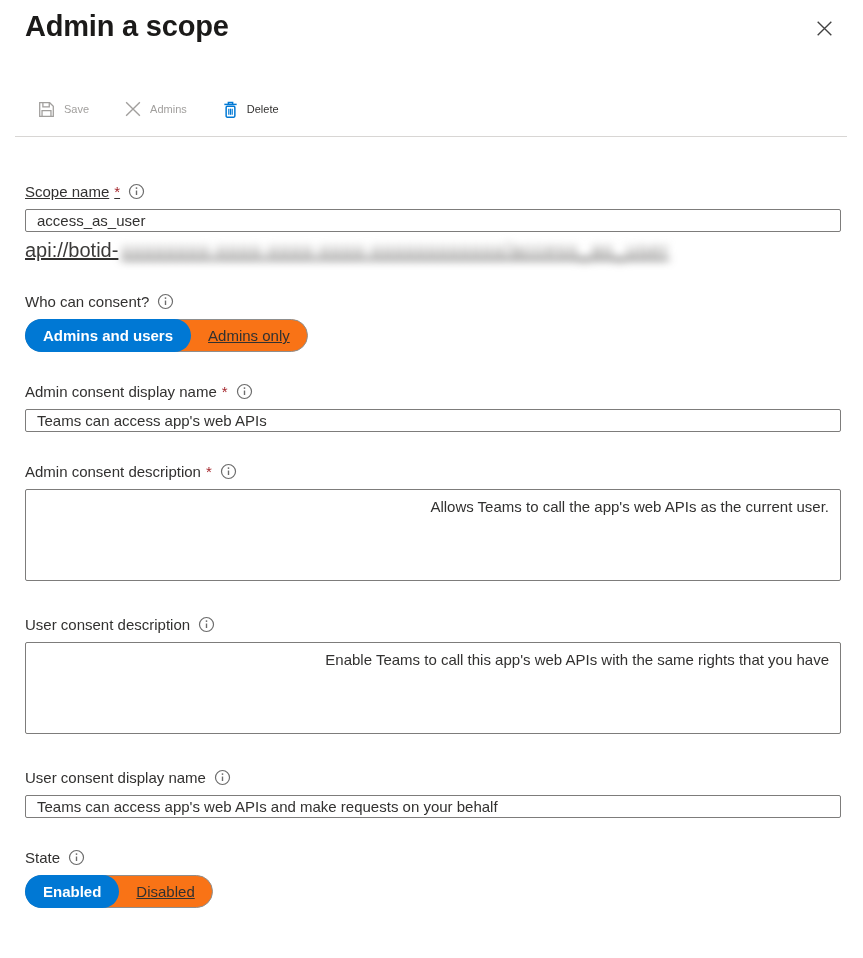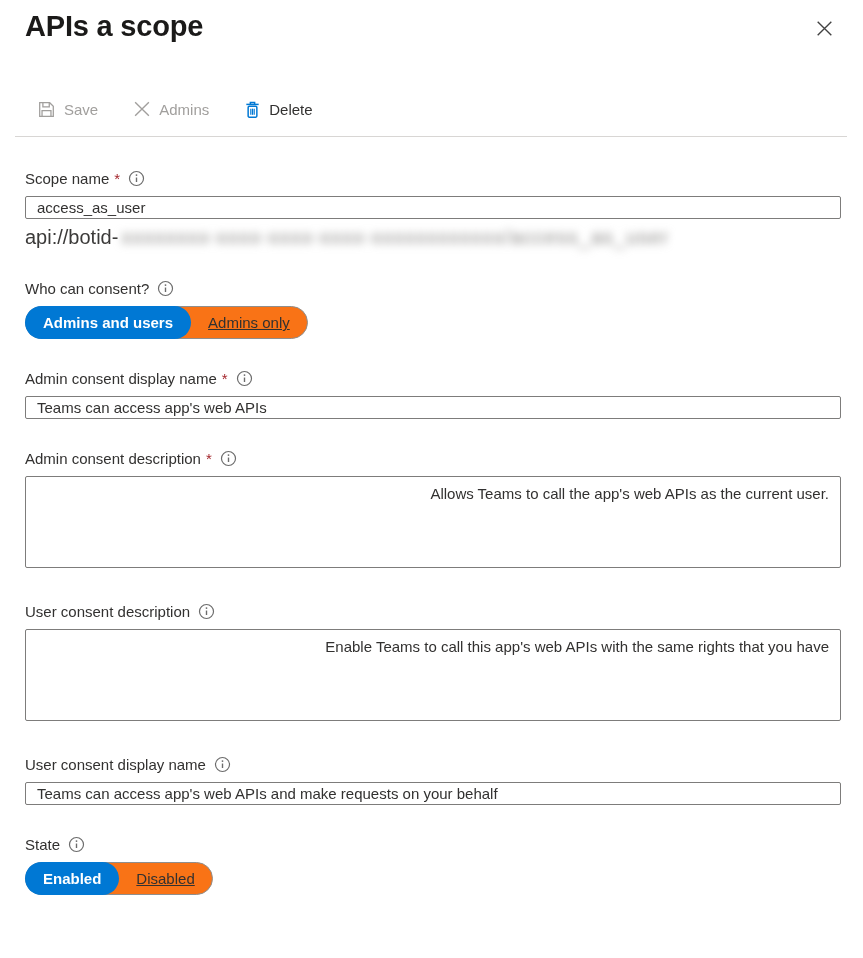--- a/index.html
+++ b/index.html
@@ -11,31 +11,31 @@
   }
   .panel { width: 863px; height: 958px; position: relative; }
 
   
   .header { display: flex; justify-content: space-between; align-items: flex-start; padding: 10px 24px 0 25px; }
   .title { font-size: 29px; font-weight: 700; color: #1b1a19; margin: 0; letter-spacing: -0.2px; }
   .close-btn { background: none; border: none; padding: 4px; margin-top: 4px; cursor: pointer; line-height: 0; }
 
   
   .toolbar { display: flex; align-items: center; gap: 36px; margin: 50px 0 0 38px; height: 32px; }
-  .tb-item { display: flex; align-items: center; gap: 9px; background: none; border: none; padding: 0; font-family: inherit; font-size: 15px; cursor: pointer; }
+  .tb-item { display: flex; align-items: center; gap: 9px; background: none; border: none; padding: 0; font-family: inherit; font-size: 11px; cursor: pointer; }
   .tb-item.disabled { color: #a19f9d; cursor: default; }
   .tb-item.enabled { color: #323130; }
   .tb-icon { line-height: 0; }
 
   .divider { height: 1px; background: #d8d6d4; margin: 11px 16px 0 15px; }
 
   
   .content { padding: 0 22px 0 25px; }
   .field { margin-top: 31px; }
-  .field.first { margin-top: 33px; }
+  .field.first { margin-top: 46px; text-decoration: underline; }
   .label-row { display: flex; align-items: center; font-size: 15px; color: #323130; margin-bottom: 9px; }
   .req { color: #a4262c; margin-left: 5px; font-size: 15px; }
   .info { margin-left: 8px; line-height: 0; cursor: default; }
 
   input.text-input {
     width: 100%; height: 23px; border: 1px solid #7d7c7b; border-radius: 2px;
     padding: 0 11px; font-size: 15px; font-family: inherit; color: #323130; background: #fff; outline: none;
   }
   textarea.text-area {
     width: 100%; height: 92px; border: 1px solid #7d7c7b; border-radius: 2px;
@@ -54,21 +54,21 @@
     border-radius: 17px; padding: 0 18px; margin: -1px 0 -1px -1px; height: 33px;
   }
   .pill-opt.unselected { color: #323130; padding: 0 17px; text-decoration: underline; }
 </style>
 </head>
 <body>
 
 <div class="panel">
 
   <div class="header">
-    <h1 class="title">APIs a scope</h1>
+    <h1 class="title">Admin a scope</h1>
     <button class="close-btn">
       <span>
         <svg width="21" height="21" viewBox="0 0 20 20">
             <path d="M3.5 3.5 L16.5 16.5 M16.5 3.5 L3.5 16.5" stroke="#424242" stroke-width="1.3" fill="none"></path>
           </svg>
       </span>
     </button>
   </div>
 
   <div class="toolbar">

